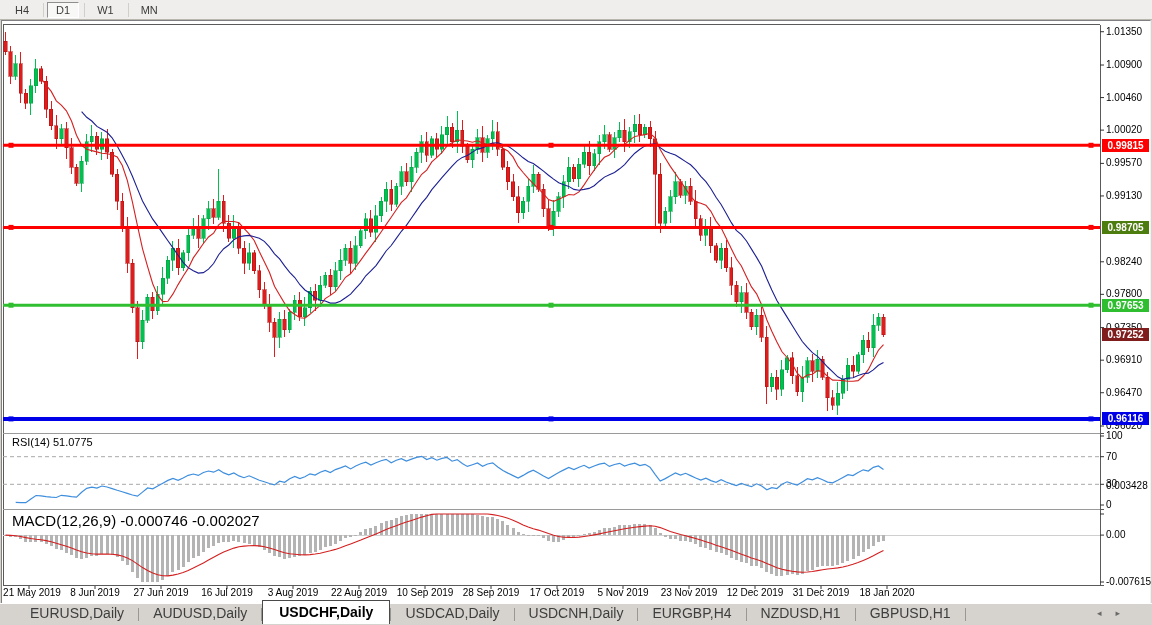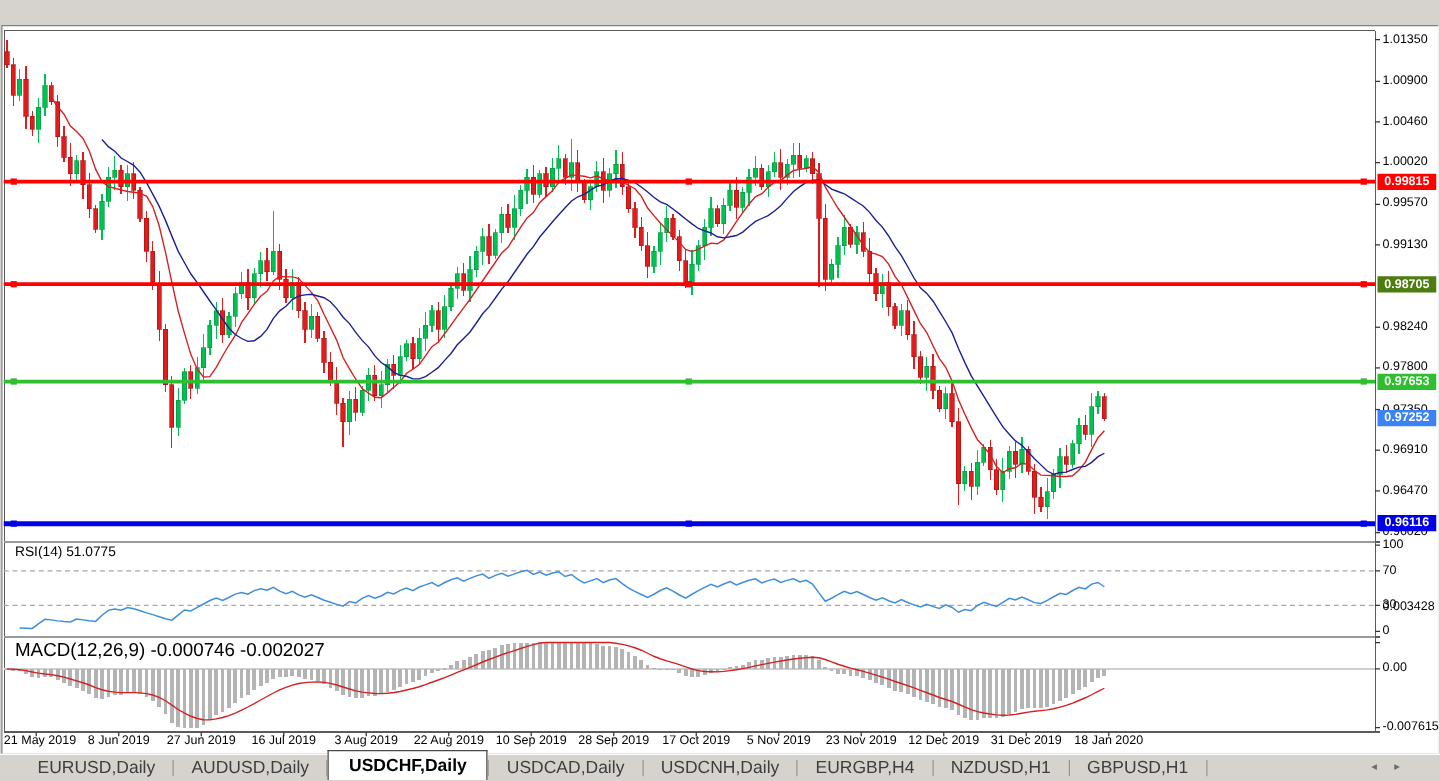--- a/index.html
+++ b/index.html
@@ -32,20 +32,29 @@
   .tab.active{background:#ffffff;border:1px solid #4a4a4a;border-bottom:none;font-weight:bold;color:#000;
               padding:3px 16px 4px 16px;z-index:2;}
   .tabsep{width:1px;height:13px;background:#9a9792;margin:0 0 3px 0;}
   #tabarrows{position:absolute;right:18px;top:608px;font-size:9px;color:#6a6a6a;letter-spacing:14px;}
 </style>
 </head>
 <body>
 
 <div id="app">
 
+  <div id="tftoolbar">
+      <div class="tfbtn">H4</div>
+      <div class="tfsep"></div>
+      <div class="tfbtn active">D1</div>
+      <div class="tfsep"></div>
+      <div class="tfbtn">W1</div>
+      <div class="tfsep"></div>
+      <div class="tfbtn">MN</div>
+    </div>
 
   <div id="chartwin">
     <div id="rsititle">RSI(14) 51.0775</div>
     <div id="macdtitle">MACD(12,26,9) -0.000746 -0.002027</div>
     <svg id="chartsvg" width="1146" height="580" style="position:absolute;left:0;top:0;">
         <line x1="1" y1="3.5" x2="1098" y2="3.5" stroke="#5a5a5a" stroke-width="1" shape-rendering="crispEdges"></line>
         <line x1="1" y1="412.5" x2="1102" y2="412.5" stroke="#5a5a5a" stroke-width="1" shape-rendering="crispEdges"></line>
         <line x1="1" y1="488.5" x2="1102" y2="488.5" stroke="#5a5a5a" stroke-width="1" shape-rendering="crispEdges"></line>
         <line x1="1" y1="564.5" x2="1102" y2="564.5" stroke="#5a5a5a" stroke-width="1" shape-rendering="crispEdges"></line>
         <line x1="1.5" y1="3.5" x2="1.5" y2="564" stroke="#5a5a5a" stroke-width="1" shape-rendering="crispEdges"></line>
@@ -653,21 +662,21 @@
         <div class="pxlabel" style="top: 234.788px;">0.98240</div>
         <div class="pxlabel" style="top: 267.336px;">0.97800</div>
         <div class="pxlabel" style="top: 300.624px;">0.97350</div>
         <div class="pxlabel" style="top: 333.172px;">0.96910</div>
         <div class="pxlabel" style="top: 365.72px;">0.96470</div>
         <div class="pxlabel" style="top: 399.008px;">0.96020</div>
         <div class="pricebox" style="top: 117.78px; background: rgb(254, 0, 0);">0.99815</div>
         <div class="pricebox" style="top: 199.89px; background: #4d7c0f;">0.98705</div>
         <div class="pricebox" style="top: 277.71px; background: rgb(47, 190, 47);">0.97653</div>
         <div class="pricebox" style="top: 391.407px; background: rgb(0, 0, 232);">0.96116</div>
-        <div class="pricebox" style="top: 307.373px; background: #3b82f6;">0.97252</div>
+        <div class="pricebox" style="top: 307.373px; background: #7f1d1d;">0.97252</div>
         <div class="pxlabel" style="top: 409px;">100</div>
         <div class="pxlabel" style="top: 429.7px;">70</div>
         <div class="pxlabel" style="top: 457.3px;">30</div>
         <div class="pxlabel" style="top: 478px;">0</div>
         <div class="pxlabel" style="top: 459px;">0.003428</div>
         <div class="pxlabel" style="top: 508.109px;">0.00</div>
         <div class="pxlabel" style="top: 555px;">-0.007615</div>
         <div class="datelbl" style="left: 30px;">21 May 2019</div>
         <div class="datelbl" style="left: 93px;">8 Jun 2019</div>
         <div class="datelbl" style="left: 159px;">27 Jun 2019</div>

